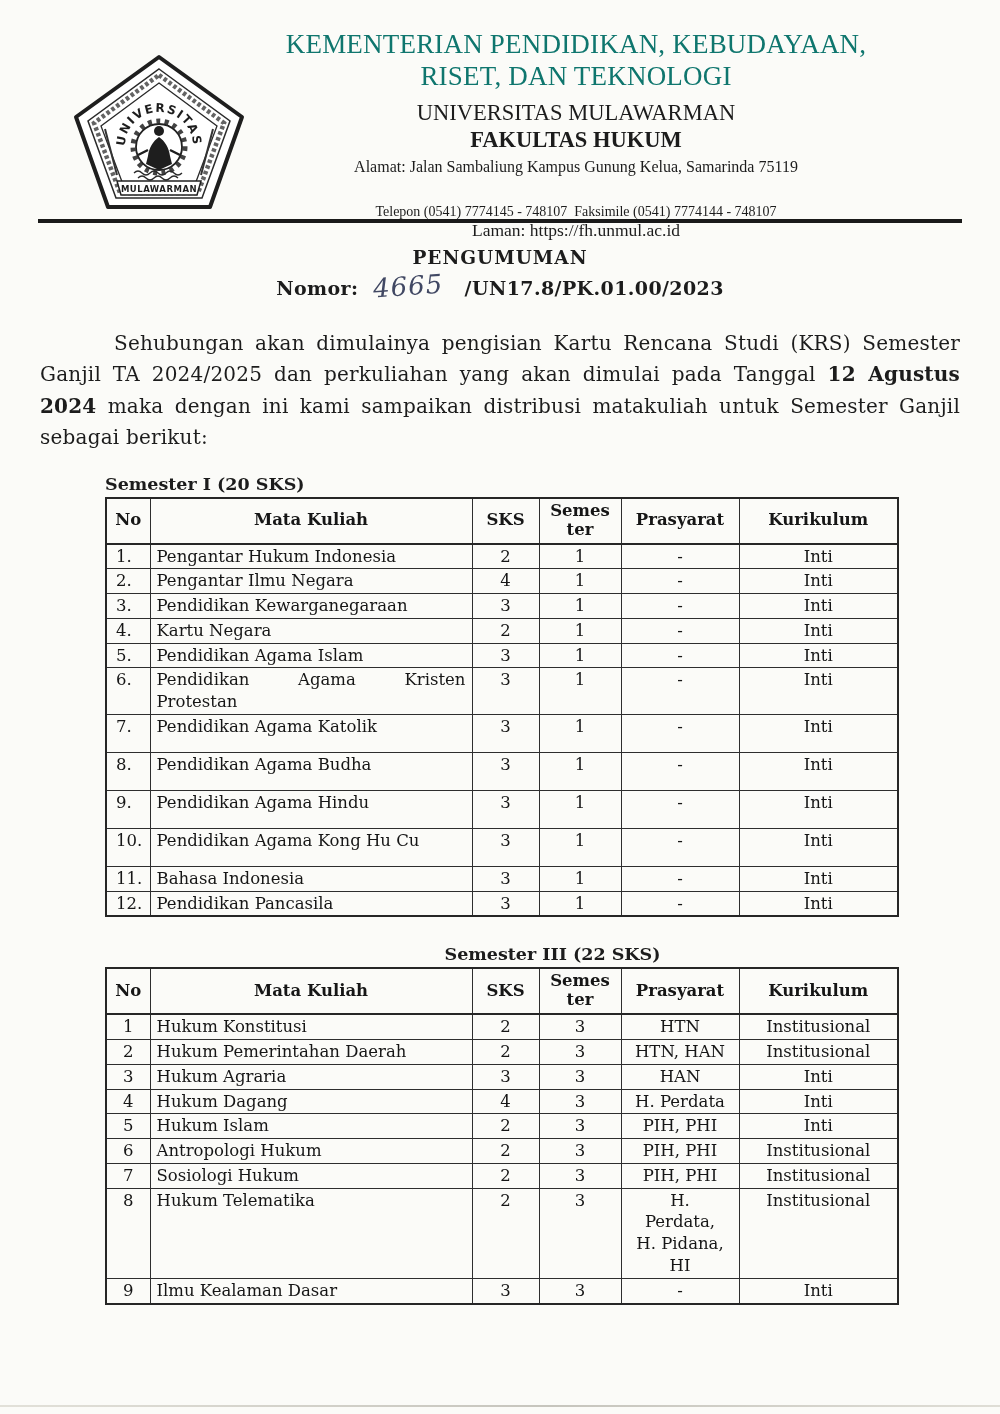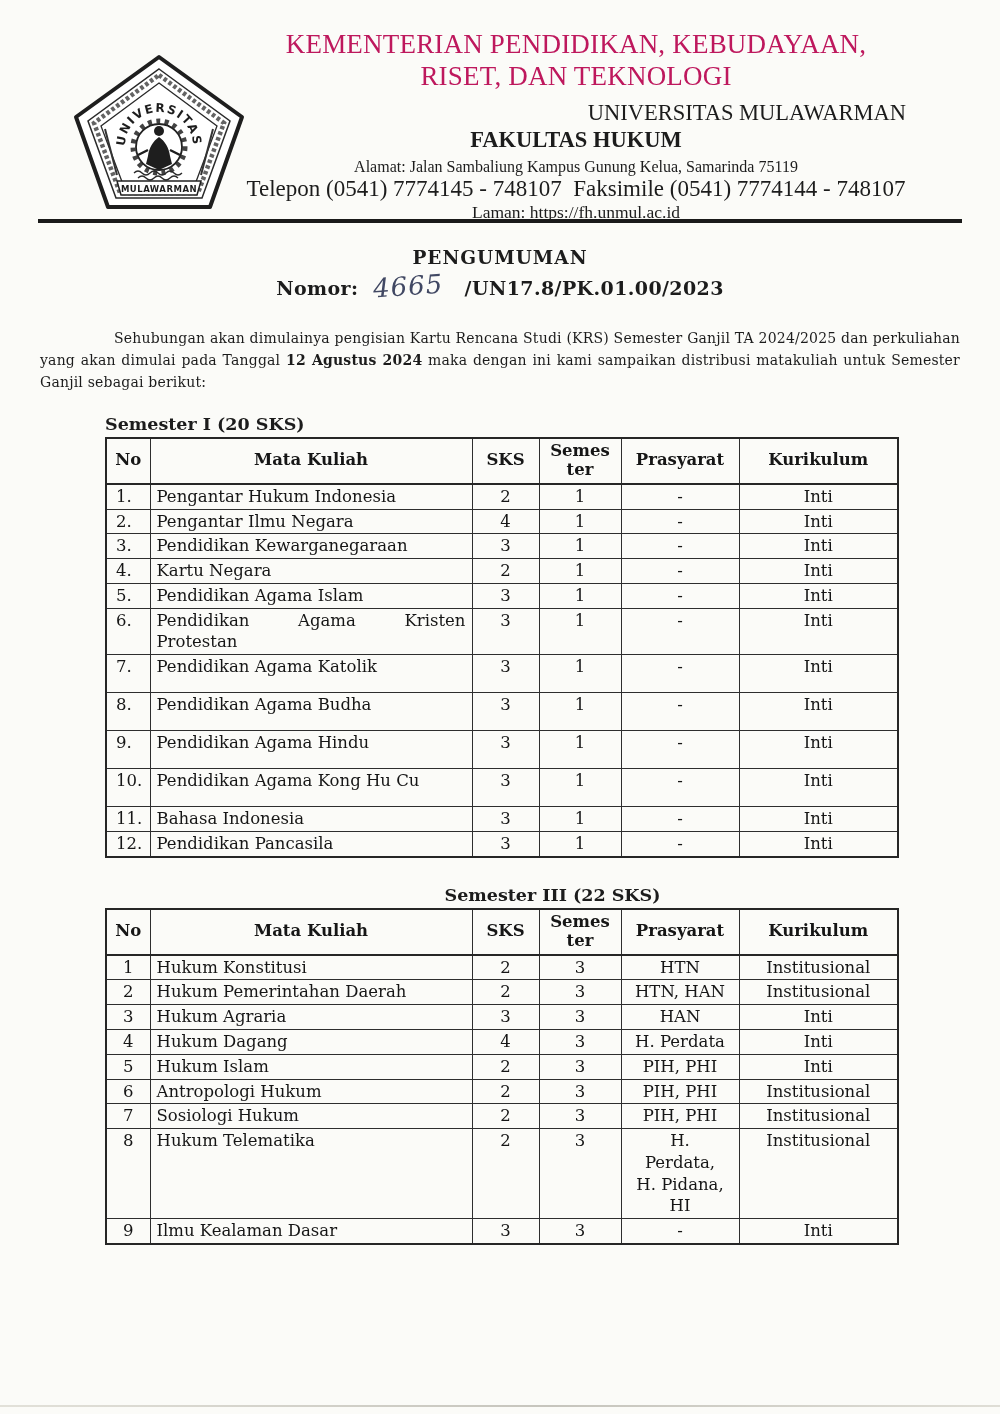--- a/index.html
+++ b/index.html
@@ -7,25 +7,25 @@
     width:1000px;height:1414px;position:relative;overflow:hidden;
     background:#fbfbf8;color:#1c1c1c;
     font-family:"Liberation Serif",serif;
   }
   .page{padding-top:20px;position:relative;height:100%;box-sizing:border-box;}
 
   
   .letterhead{position:relative;height:192px;}
   .logo{position:absolute;left:72px;top:34px;width:174px;height:158px;}
   .lh-text{position:absolute;left:246px;width:660px;top:8px;text-align:center;}
-  .lh-ministry{font-size:27px;line-height:1.2;letter-spacing:.2px;color:#be185d;}
-  .lh-univ{font-size:22.5px;margin-top:7px;text-align:right;}
+  .lh-ministry{font-size:27px;line-height:1.2;letter-spacing:.2px;color:#0f766e;}
+  .lh-univ{font-size:22.5px;margin-top:7px;}
   .lh-fac{font-size:22.5px;font-weight:bold;margin-top:1px;}
   .lh-addr{font-size:16px;margin-top:5px;}
-  .lh-tel{font-size:23px;white-space:pre-wrap;}
+  .lh-tel{font-size:14px;white-space:pre-wrap;margin-top:28px;}
   .lh-web{font-size:17.5px;}
   .rule{margin:7px 38px 0 38px;height:4px;background:#1a1a1a;}
 
   
   .doc-title{
     text-align:center;margin-top:24px;
     font-family:"DejaVu Serif",serif;font-weight:bold;font-size:18.5px;letter-spacing:1px;
   }
   .doc-number{
     text-align:center;margin-top:3px;
@@ -33,21 +33,21 @@
   }
   .handwritten{
     display:inline-block;margin:0 14px 0 8px;
     font-family:"DejaVu Serif",serif;font-style:italic;font-weight:400;
     font-size:26px;color:#414863;transform:rotate(-4deg);letter-spacing:1px;
   }
 
   
   .intro{
     margin:27px 40px 0 40px;text-align:justify;text-indent:74px;
-    font-family:"DejaVu Serif",serif;font-size:14px;line-height:1.57;letter-spacing:.2px;
+    font-family:"DejaVu Serif",serif;font-size:20px;line-height:1.57;letter-spacing:.2px;
   }
 
   
   .section-heading{
     margin:20px 0 3px 105px;
     font-family:"DejaVu Serif",serif;font-weight:bold;font-size:17.5px;
   }
   .section-heading.gap2{margin-top:27px;text-align:center;}
 
   

